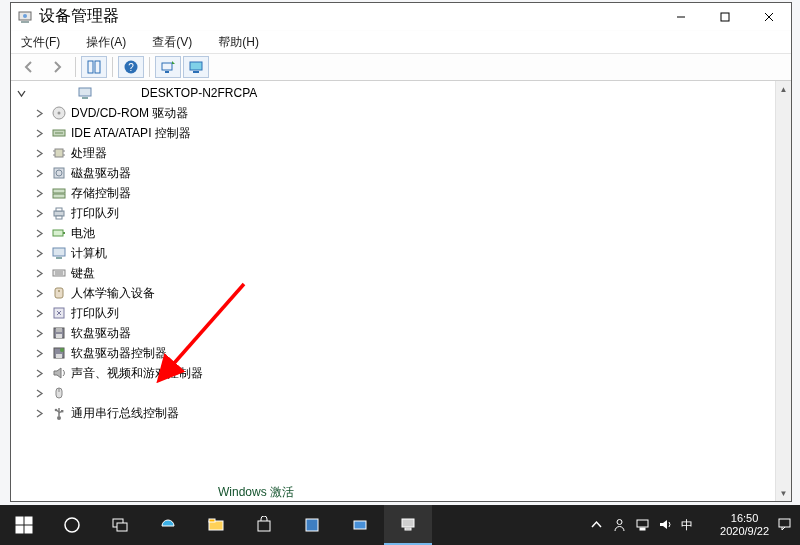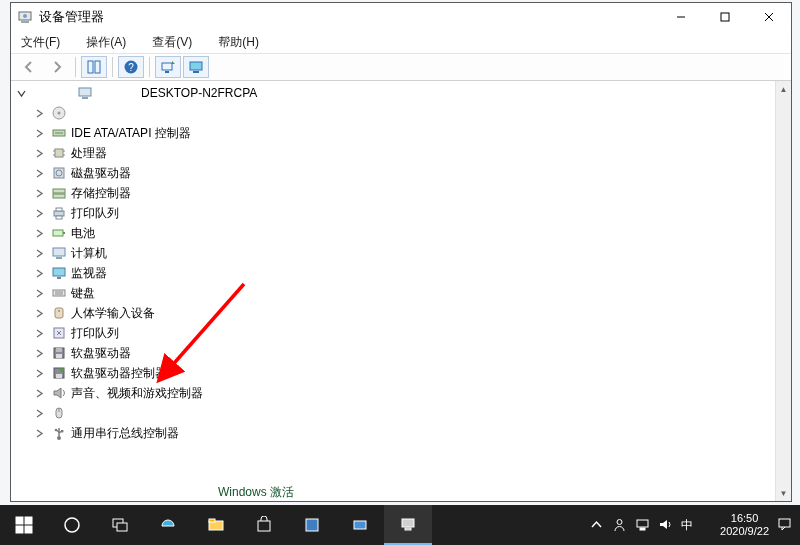--- a/index.html
+++ b/index.html
@@ -11,21 +11,21 @@
     background: #fff; border: 1px solid #5a5a5a;
   }
   .titlebar {
     height: 28px; display: flex; align-items: center; padding: 0 0 0 6px;
     background: #fff; border-bottom: 1px solid #dadada0d;
   }
   .app-icon {
     width: 16px; height: 16px; margin-right: 6px; display:inline-block;
   }
   .app-icon svg { width:16px; height:16px; }
-  .title { font-size: 13px; color:#000; flex: 1; }
+  .title { font-size: 16px; color:#000; flex: 1; }
   .win-btns { display:flex; height:28px; }
   .win-btn { width: 44px; display:flex; align-items:center; justify-content:center; color:#000; font-size:12px; }
   .menubar { height: 22px; display:flex; padding:0 6px; align-items:center; gap:18px; font-size:12px; color:#1b1b1b; }
   .menubar span { padding:1px 4px; }
   .toolbar { height: 28px; border-top:1px solid #e5e5e5; border-bottom:1px solid #d0d0d0; display:flex; align-items:center; padding:0 4px; gap:0; background:#fdfdfd;}
   .tbtn { width:26px; height:22px; border:1px solid transparent; display:flex; align-items:center; justify-content:center; margin:0 1px;}
   .tbtn.enabled { border-color:#b6c8df; background:#eef4fb; }
   .tbtn svg { width:16px; height:16px; }
   .tbar-sep { width:1px; height:20px; background:#d0d0d0; margin:0 4px;}
   .content { position: relative; height: calc(100% - 28px - 22px - 28px); overflow:hidden; }
@@ -160,20 +160,21 @@
               <svg viewBox="0 0 9 9">
                 <path d="M2 1 L7 4.5 L2 8" fill="none" stroke="#6a6a6a" stroke-width="1.3"></path>
               </svg>
             </span>
             <span class="dev-icon">
               <svg viewBox="0 0 16 16">
                 <circle cx="8" cy="8" r="6" fill="#e8e8e8" stroke="#999"></circle>
                 <circle cx="8" cy="8" r="1.5" fill="#999"></circle>
               </svg>
             </span>
+            <span class="node-label">DVD/CD-ROM 驱动器</span>
           </div>
           <div class="node level1">
             <span class="expander">
               <svg viewBox="0 0 9 9">
                 <path d="M2 1 L7 4.5 L2 8" fill="none" stroke="#6a6a6a" stroke-width="1.3"></path>
               </svg>
             </span>
             <span class="dev-icon">
               <svg viewBox="0 0 16 16">
                 <rect x="2" y="5" width="12" height="6" fill="#c8d8c0" stroke="#6a8a5a"></rect>
@@ -262,34 +263,20 @@
                 <path d="M2 1 L7 4.5 L2 8" fill="none" stroke="#6a6a6a" stroke-width="1.3"></path>
               </svg>
             </span>
             <span class="dev-icon">
               <svg viewBox="0 0 16 16">
                 <rect x="2" y="3" width="12" height="8" fill="#dce6ef" stroke="#6c8bb0"></rect>
                 <rect x="5" y="12" width="6" height="2" fill="#8aa"></rect>
               </svg>
             </span>
             <span class="node-label">计算机</span>
-          </div>
-          <div class="node level1">
-            <span class="expander">
-              <svg viewBox="0 0 9 9">
-                <path d="M2 1 L7 4.5 L2 8" fill="none" stroke="#6a6a6a" stroke-width="1.3"></path>
-              </svg>
-            </span>
-            <span class="dev-icon">
-              <svg viewBox="0 0 16 16">
-                <rect x="2" y="3" width="12" height="8" fill="#8fd5ee" stroke="#4a7aa0"></rect>
-                <rect x="6" y="12" width="4" height="2" fill="#6a8a9a"></rect>
-              </svg>
-            </span>
-            <span class="node-label">监视器</span>
           </div>
           <div class="node level1">
             <span class="expander">
               <svg viewBox="0 0 9 9">
                 <path d="M2 1 L7 4.5 L2 8" fill="none" stroke="#6a6a6a" stroke-width="1.3"></path>
               </svg>
             </span>
             <span class="dev-icon">
               <svg viewBox="0 0 16 16">
                 <rect x="2" y="5" width="12" height="6" fill="#e8e8e8" stroke="#888"></rect>

